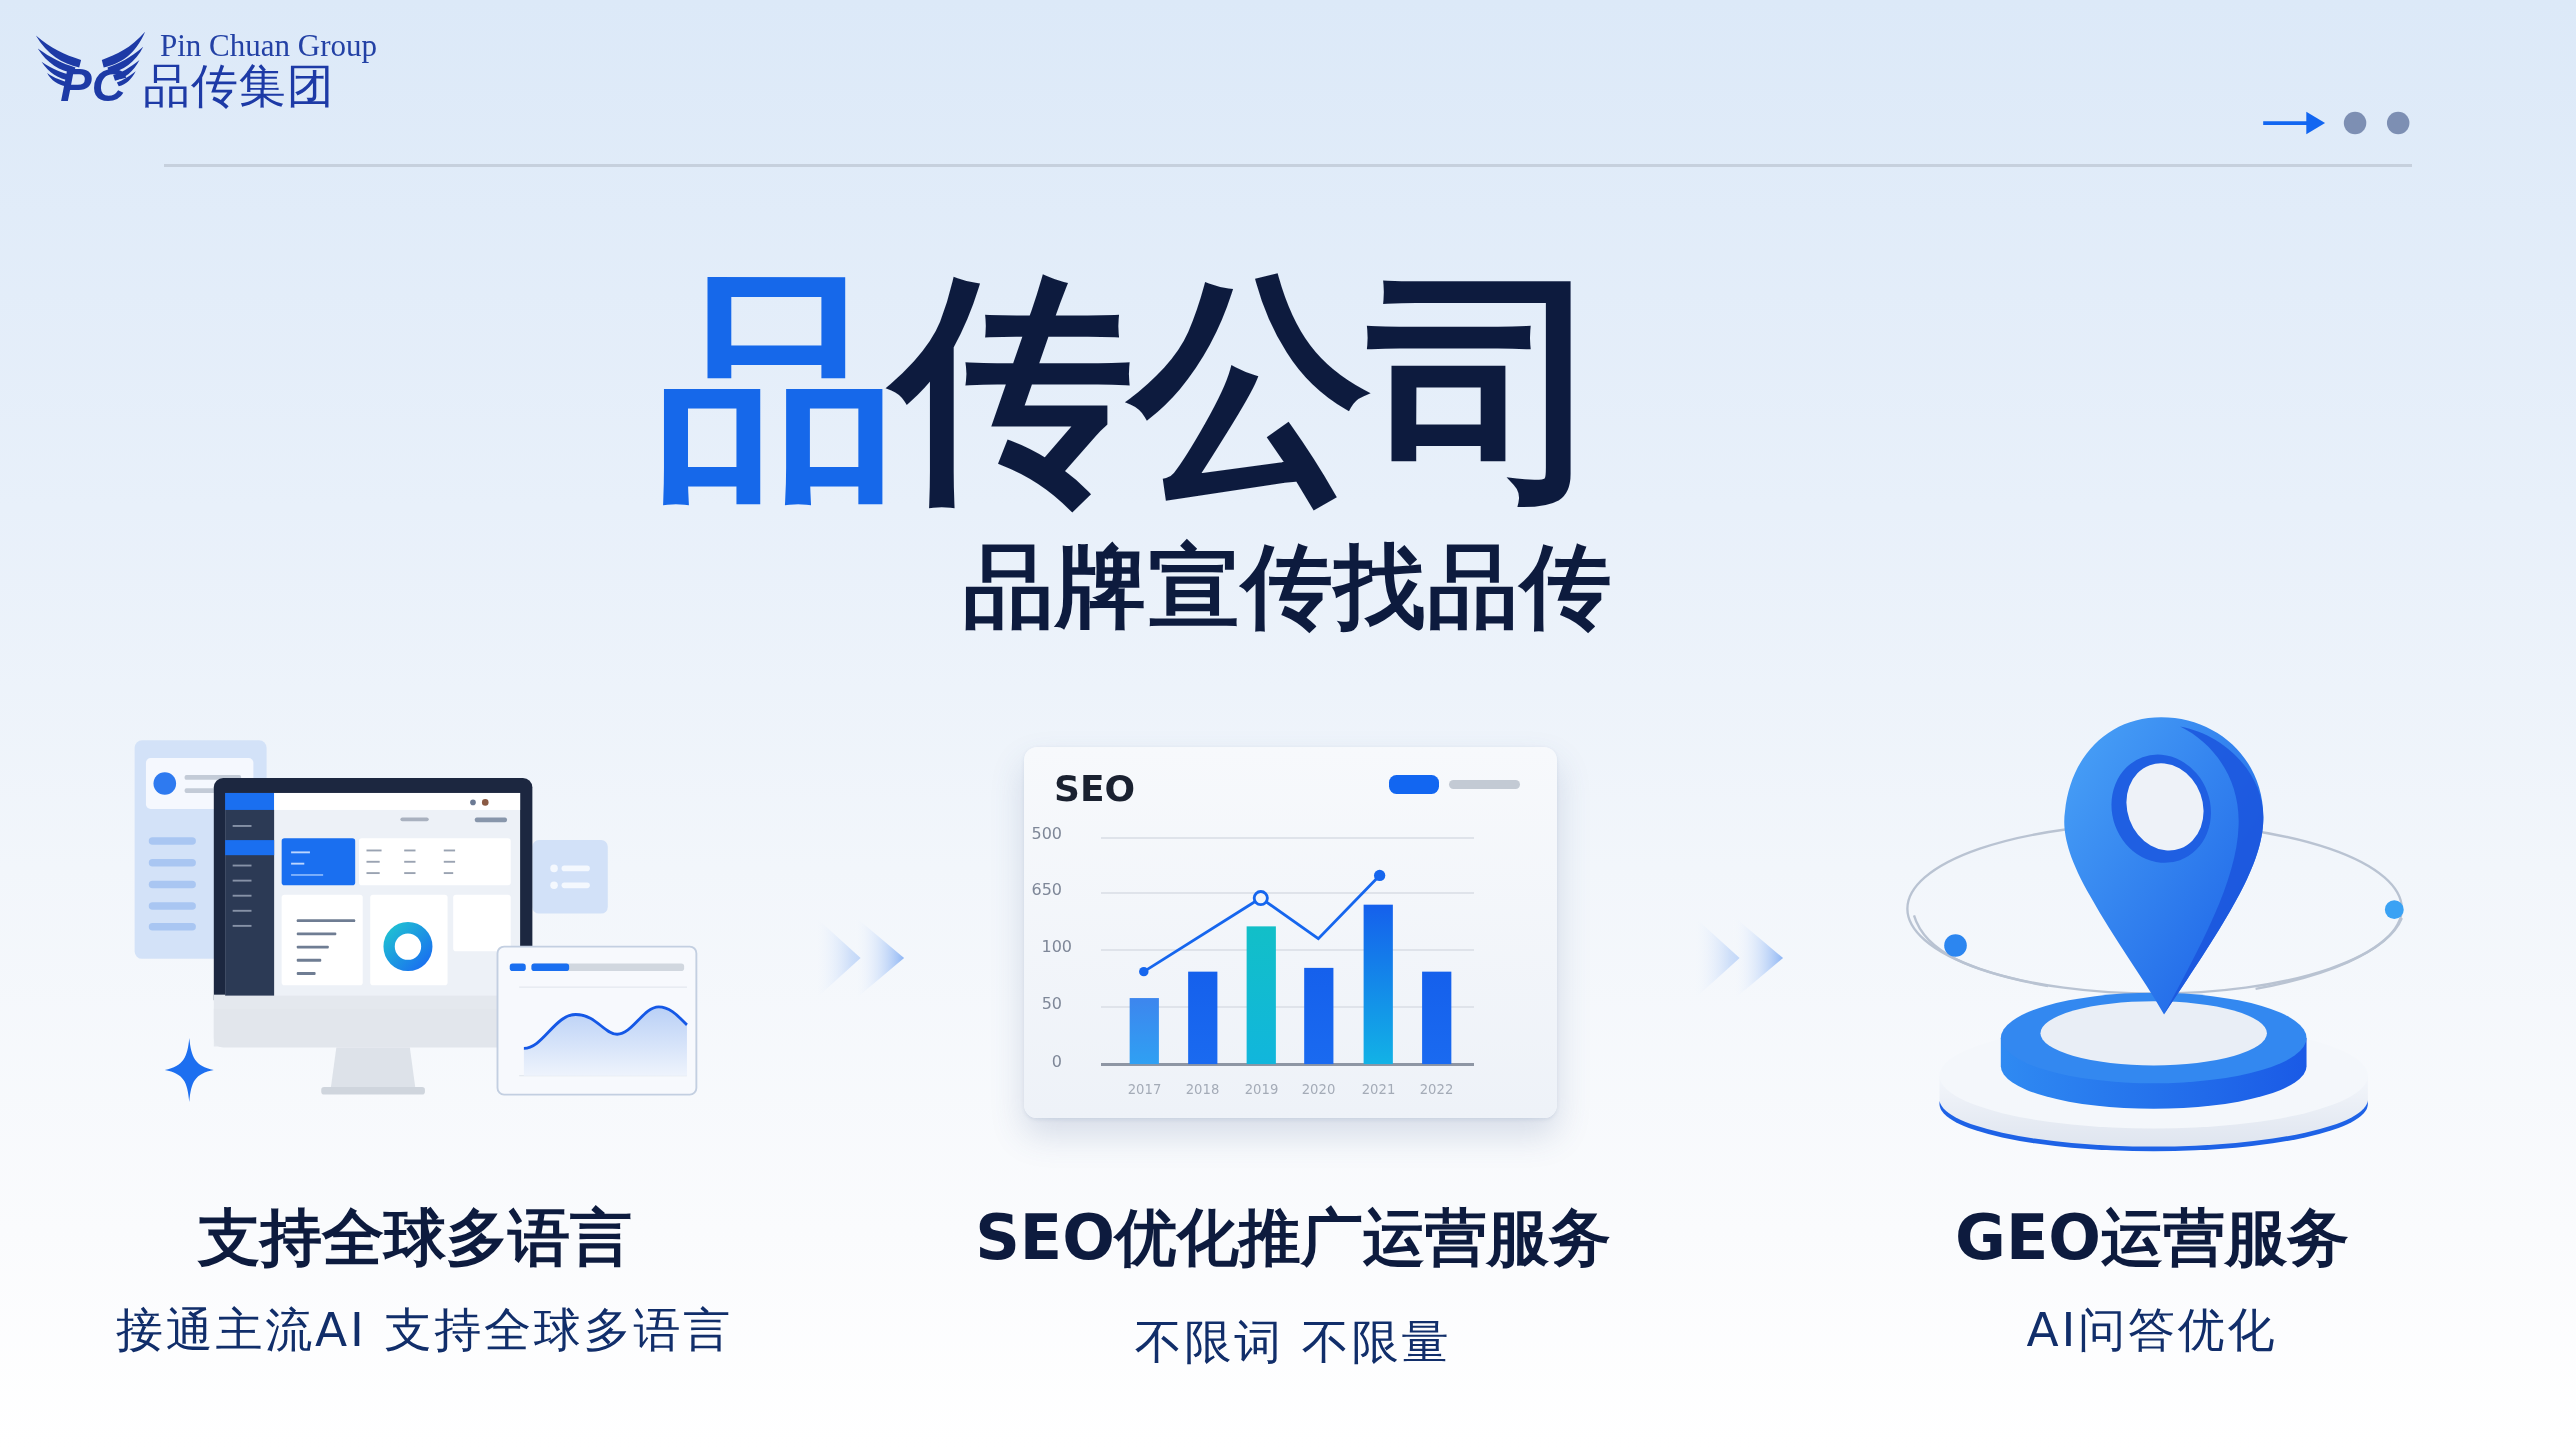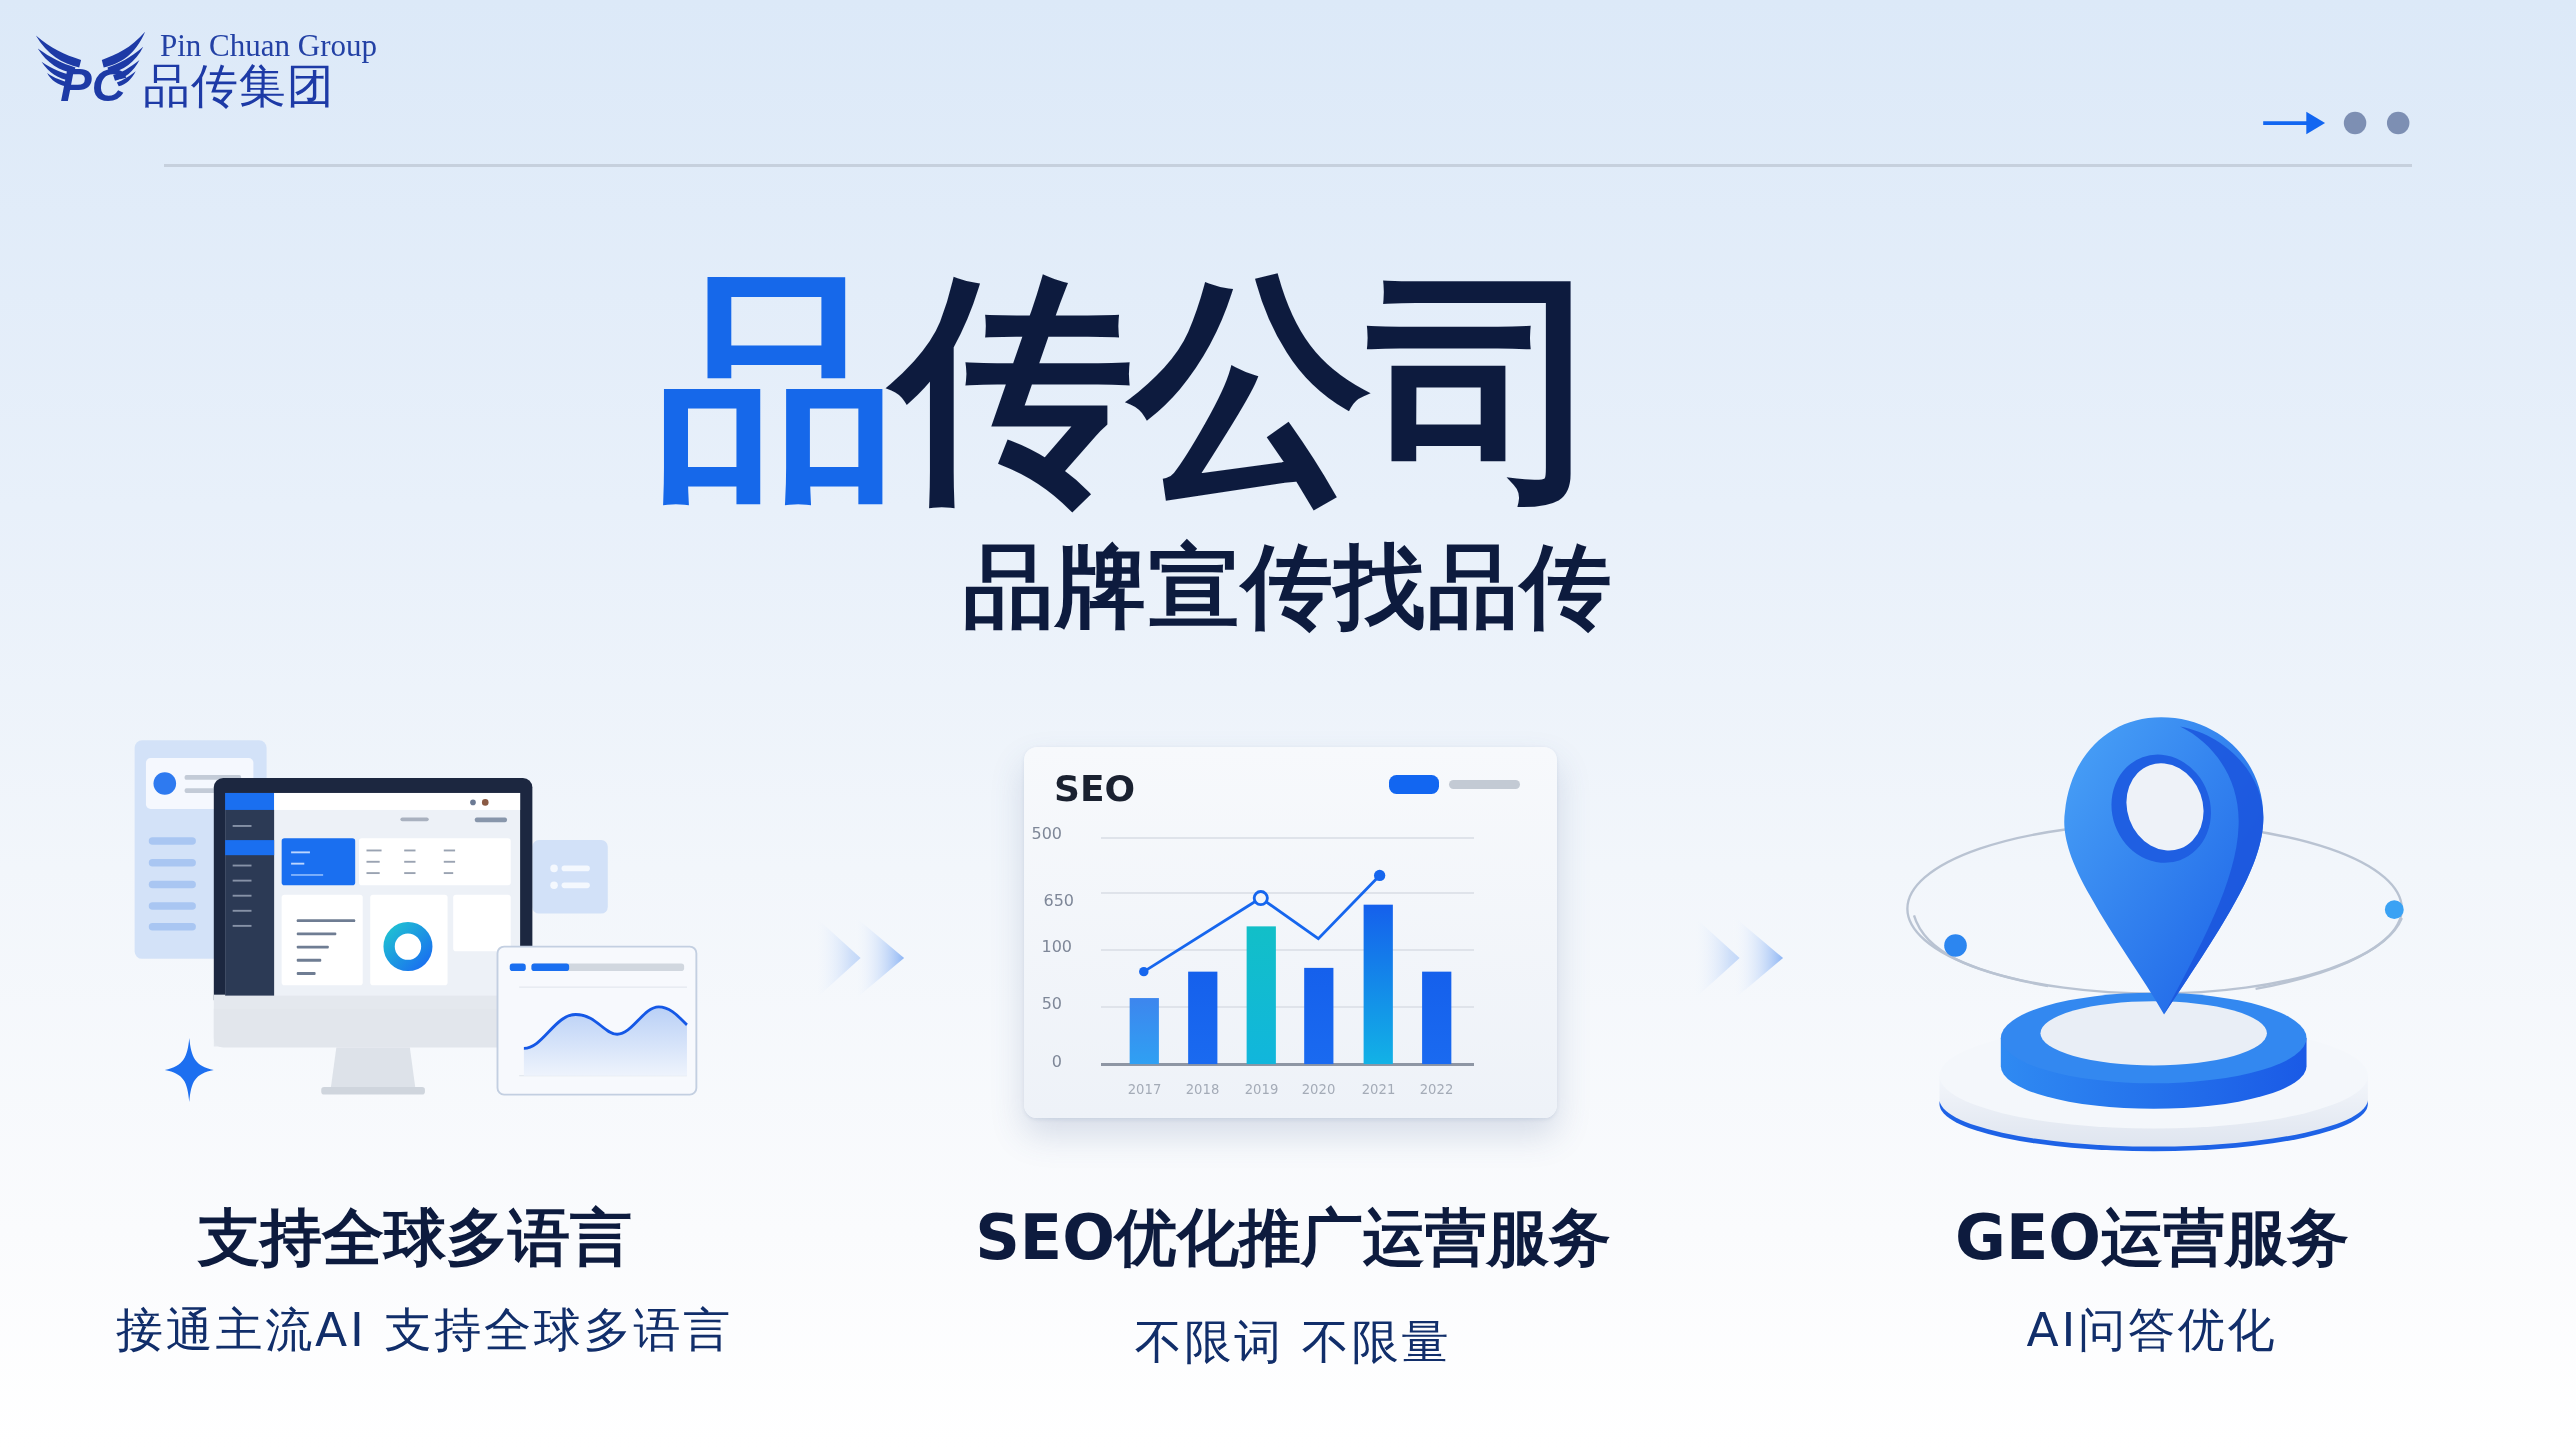--- a/index.html
+++ b/index.html
@@ -191,21 +191,21 @@
     <polygon points="52,8 108,55 52,102" fill="url(#chev)"></polygon>
   </svg>
 </div>
 
 <div class="abs seo-card">
   <div class="abs seo-title">SEO</div>
   <div class="abs legend-a"></div>
   <div class="abs legend-b"></div>
 
   <div class="abs ytick" style="left:0;top:77px;">500</div>
-  <div class="abs ytick" style="left:0;top:144px;padding-left:12px;">650</div>
+  <div class="abs ytick" style="left:0;top:133px;">650</div>
   <div class="abs ytick" style="left:0;top:190px;padding-left:10px;">100</div>
   <div class="abs ytick" style="left:0;top:247px;">50</div>
   <div class="abs ytick" style="left:0;top:305px;">0</div>
 
   <div class="abs grid" style="left:77px;top:90px;width:373px;"></div>
   <div class="abs grid" style="left:77px;top:145px;width:373px;"></div>
   <div class="abs grid" style="left:77px;top:202px;width:373px;"></div>
   <div class="abs grid" style="left:77px;top:259px;width:373px;"></div>
   <div class="abs" style="left:77px;top:316px;width:373px;height:2.8px;background:#8e96a4;"></div>
 

